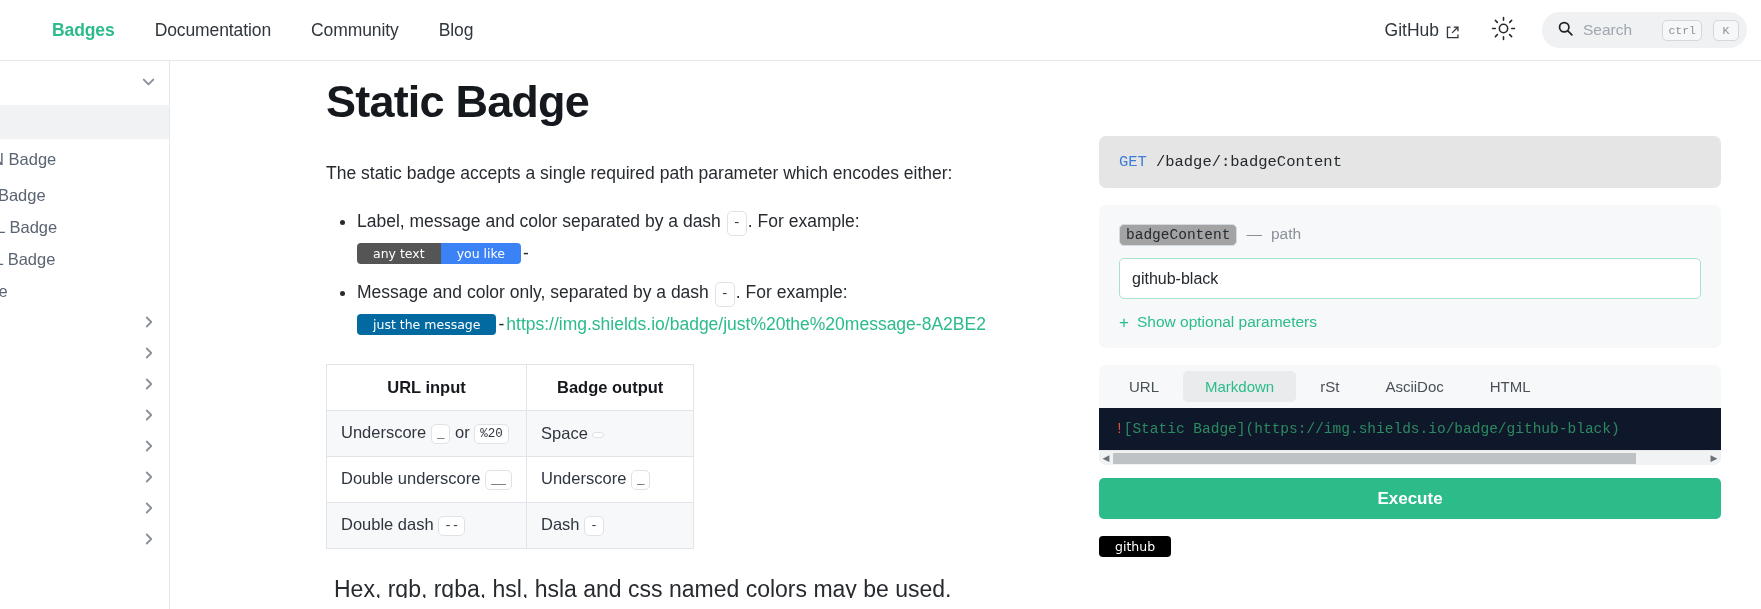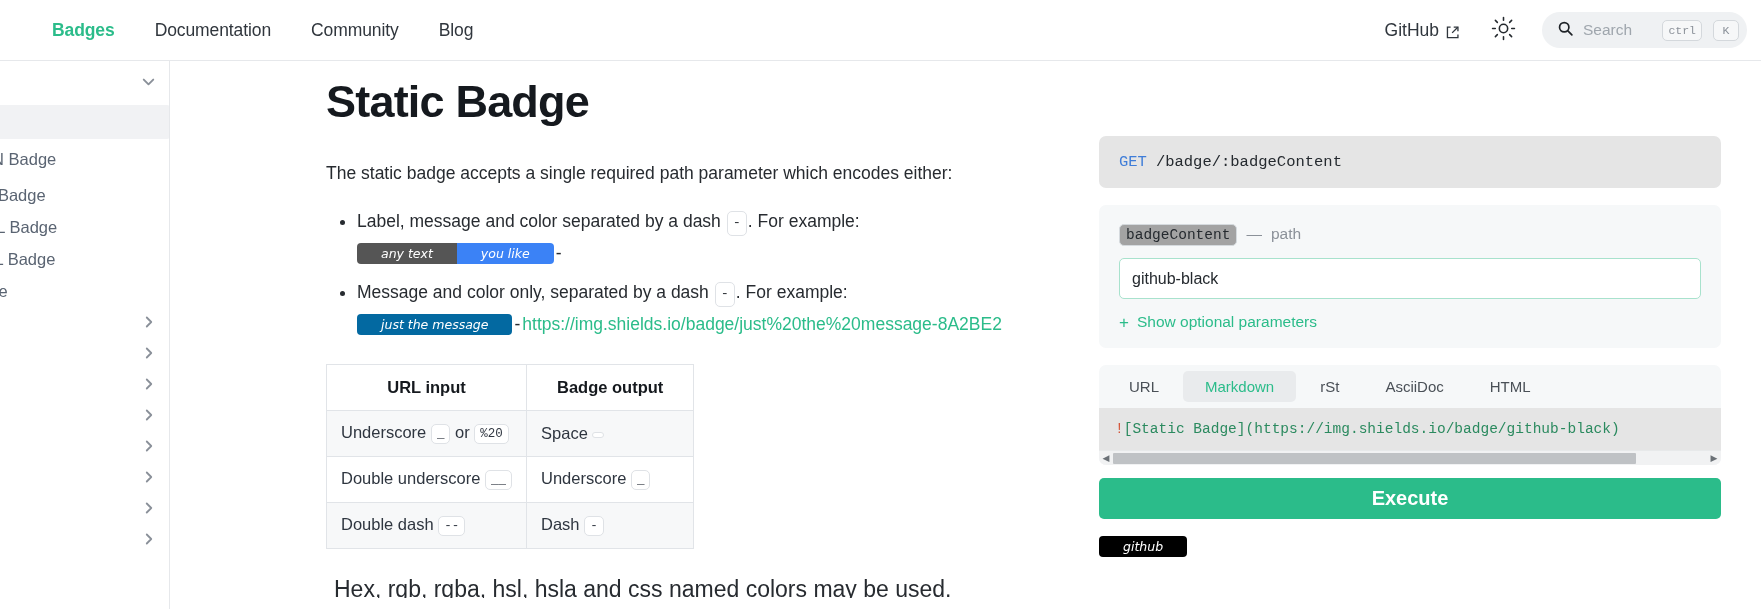--- a/index.html
+++ b/index.html
@@ -118,21 +118,21 @@
   .example-line { margin-top: 4px; display: flex; align-items: center; gap: 1px; }
   a.url-link { color: #2bbc8a; font-size: 17.5px; text-decoration: none; }
 
   
   .badge {
     display: inline-flex; align-items: stretch; height: 21px;
     border-radius: 4px; overflow: hidden;
     font-size: 12.5px; font-family: "DejaVu Sans", sans-serif;
     vertical-align: middle;
   }
-  .badge span { display: flex; align-items: center; padding: 0 24px; color: #fff; font-style: italic; }
+  .badge span { display: flex; align-items: center; padding: 0 16px; color: #fff; }
   .badge .b-left { background: #555555; }
   .badge .b-right { background: #3b82f6; }
   .badge.single span { background: #0369a1; }
   .badge.black span { background: #000000; }
 
   
   table.md-table {
     border-collapse: collapse;
     margin: 0 0 27px 0;
     font-size: 16.5px;
@@ -203,21 +203,21 @@
   .show-optional .plus { font-size: 17px; line-height: 1; }
 
   .snippet-card { background: #f6f8f9; border-radius: 7px; overflow: hidden; margin-bottom: 13px; }
   .tabs { display: flex; align-items: center; padding: 6px 8px 6px 8px; gap: 2px; }
   .tab {
     padding: 7px 22px; border-radius: 5px;
     font-size: 15px; color: #4a5057; cursor: pointer; white-space: nowrap;
   }
   .tab.active { background: #e9ebed; color: #2bbc8a; }
   .snippet-body {
-    background: #e5e5e5;
+    background: #0f172a;
     padding: 13px 16px 13px 16px;
     font-family: "Liberation Mono", monospace;
     font-size: 14.5px;
     color: #2b8a5f;
     white-space: nowrap; overflow: hidden;
   }
   .snippet-body .bang { color: #d4553a; }
   .hscroll {
     height: 15px; background: #f1f2f3;
     display: flex; align-items: center;
@@ -227,21 +227,21 @@
   .hscroll .track { flex: 1; height: 11px; position: relative; }
   .hscroll .thumb {
     position: absolute; left: 0; top: 0; height: 11px; width: 88%;
     background: #bfc2c5; border-radius: 1px;
   }
 
   .execute-btn {
     display: block; width: 100%; height: 41px;
     background: #2bbc8a; color: #ffffff;
     border: none; border-radius: 5px;
-    font-size: 20px; font-weight: 700;
+    font-size: 17px; font-weight: 700;
     cursor: pointer; margin-bottom: 17px;
     font-family: "Liberation Sans", sans-serif;
   }
   .result-row { display: flex; }
 </style>
 </head>
 <body>
 
 <div class="navbar">
   <div class="nav-left">

